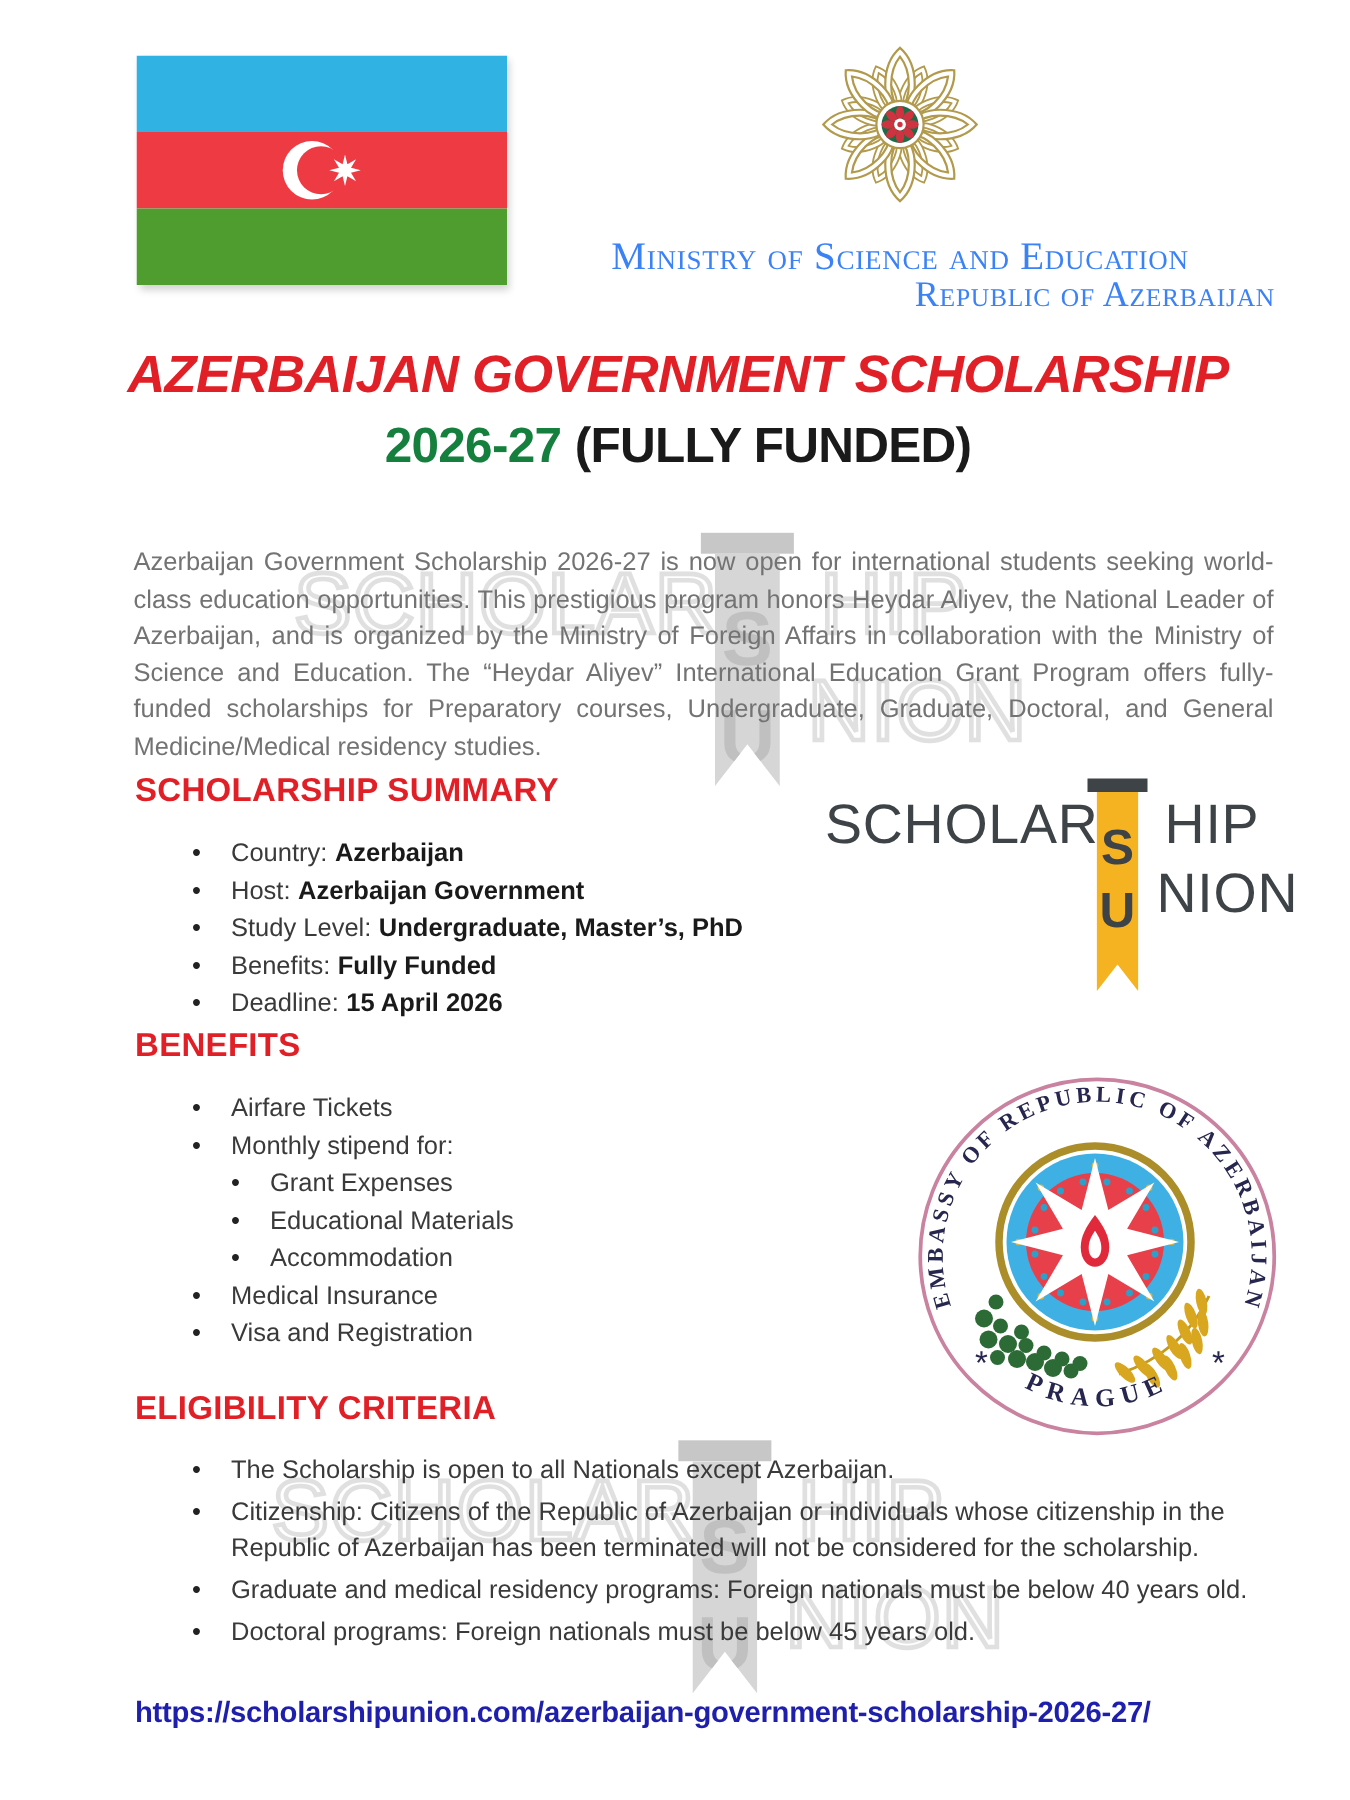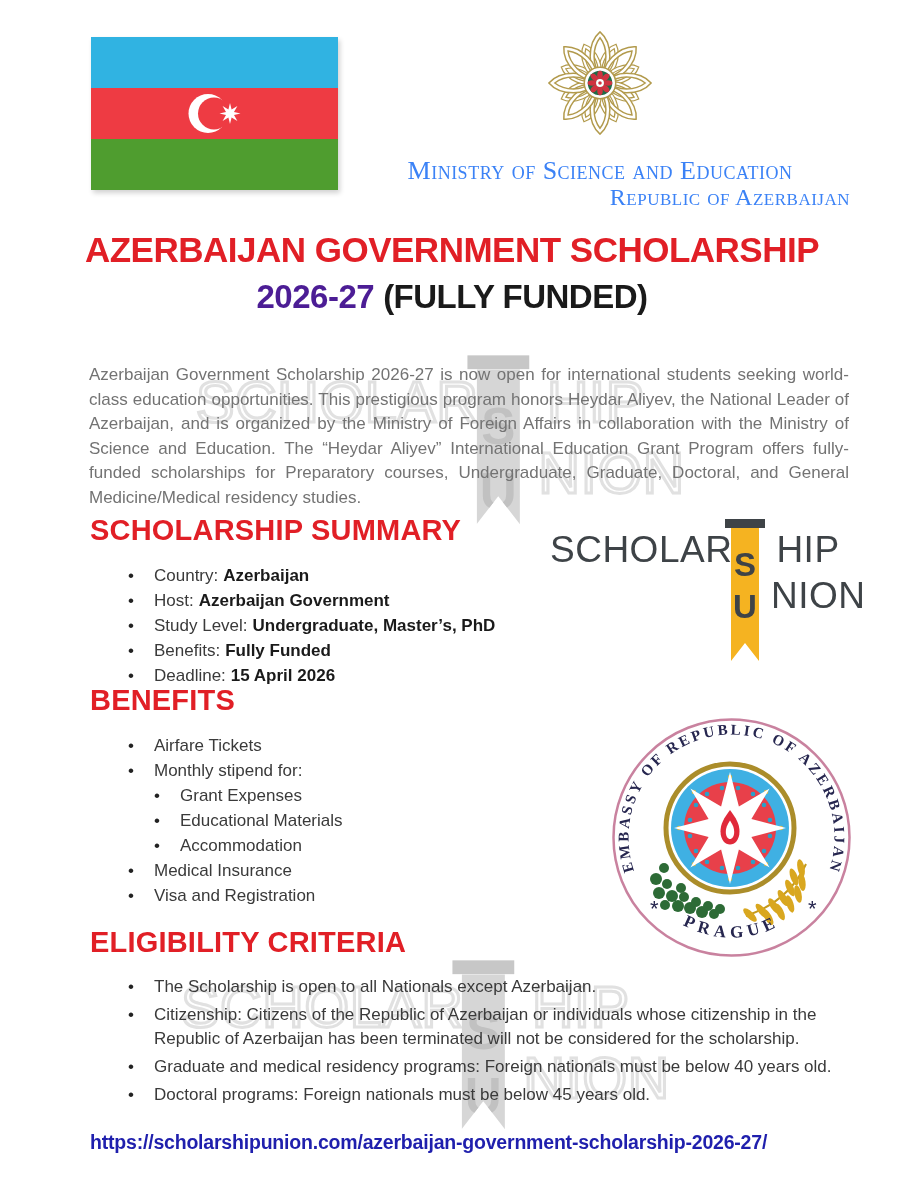--- a/index.html
+++ b/index.html
@@ -16,29 +16,29 @@
   .ministry-logo { display:block; margin:0 auto; width:118px; height:118px; }
   .ministry-name {
     font-family:"Liberation Serif", serif; font-variant:small-caps;
     color:#3b82f6; letter-spacing:.5px; line-height:26px; margin-top:16px;
   }
   .ministry-line1 { font-size:26px; }
   .ministry-line2 { font-size:24px;text-align:right; }
 
   
   .title { left:70px; top:228px; width:764px; text-align:center; font-weight:bold; letter-spacing:-.5px; }
-  .title-line1 { font-size:35px; line-height:44px; color:#e11f26; }
+  .title-line1 { font-size:35px; line-height:44px; color:#e11f26;font-style:italic; }
   .title-line2 { font-size:33px; line-height:42px; margin-top:4px; color:#1a1a1a; }
-  .title-year  { color:#4c1d95; margin-right:9px; }
+  .title-year  { color:#15803d; margin-right:9px; }
 
   
   .intro { left:89px; top:346px; width:760px; font-size:17px; line-height:24.5px; text-align:justify; color:#737373; }
 
   
-  .section-heading { font-size:29px; font-weight:bold; color:#e11f26; margin:0 0 13px 0; letter-spacing:.2px; }
+  .section-heading { font-size:22px; font-weight:bold; color:#e11f26; margin:0 0 13px 0; letter-spacing:.2px; }
   .summary     { left:90px; top:514px; width:460px; }
   .benefits    { left:90px; top:684px; width:470px; }
   .eligibility { left:90px; top:926px; width:766px; }
 
   ul.bullets { list-style:none; margin:16px; padding:0 0 0 22px; }
   ul.bullets li { display:flex; font-size:17px; line-height:25px; color:#3a3a3a; margin:0; }
   ul.bullets li::before { content:"•"; flex:none; width:26px; font-size:17px; color:#222; }
   .li-body { flex:1; }
   .label { color:#3a3a3a; margin-right:5px; }
   .value { font-weight:bold; color:#1a1a1a; }

